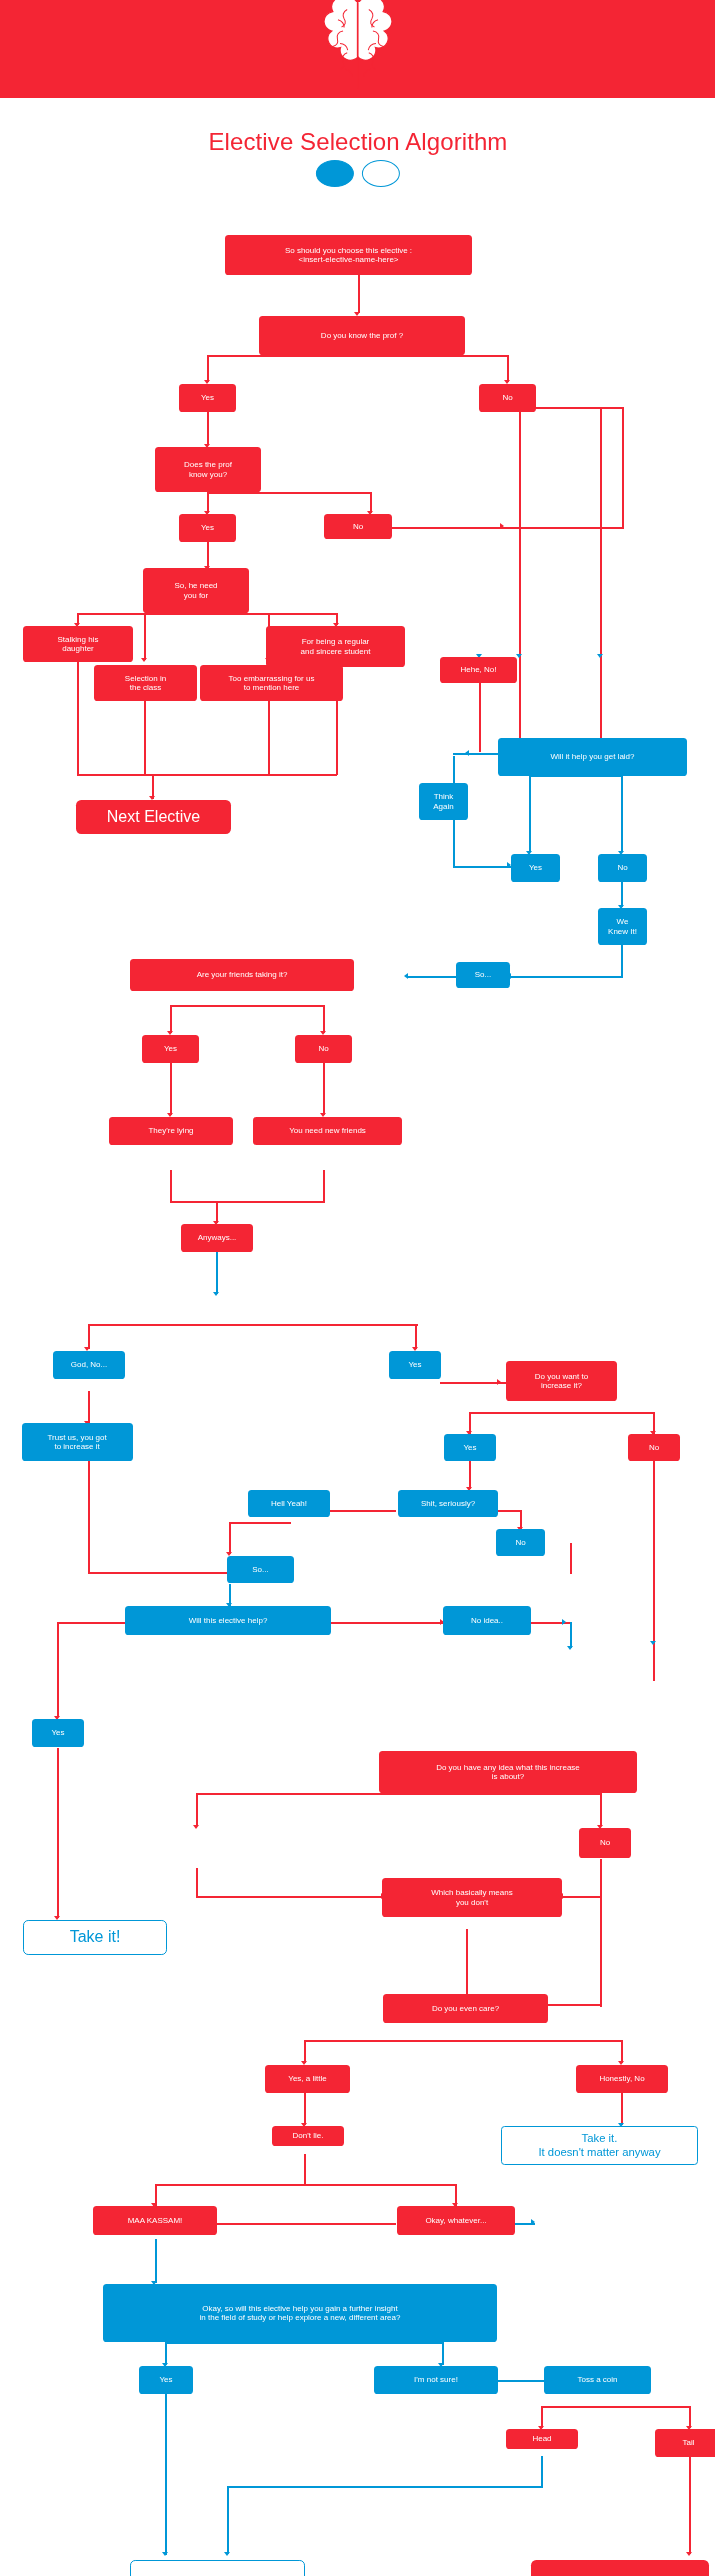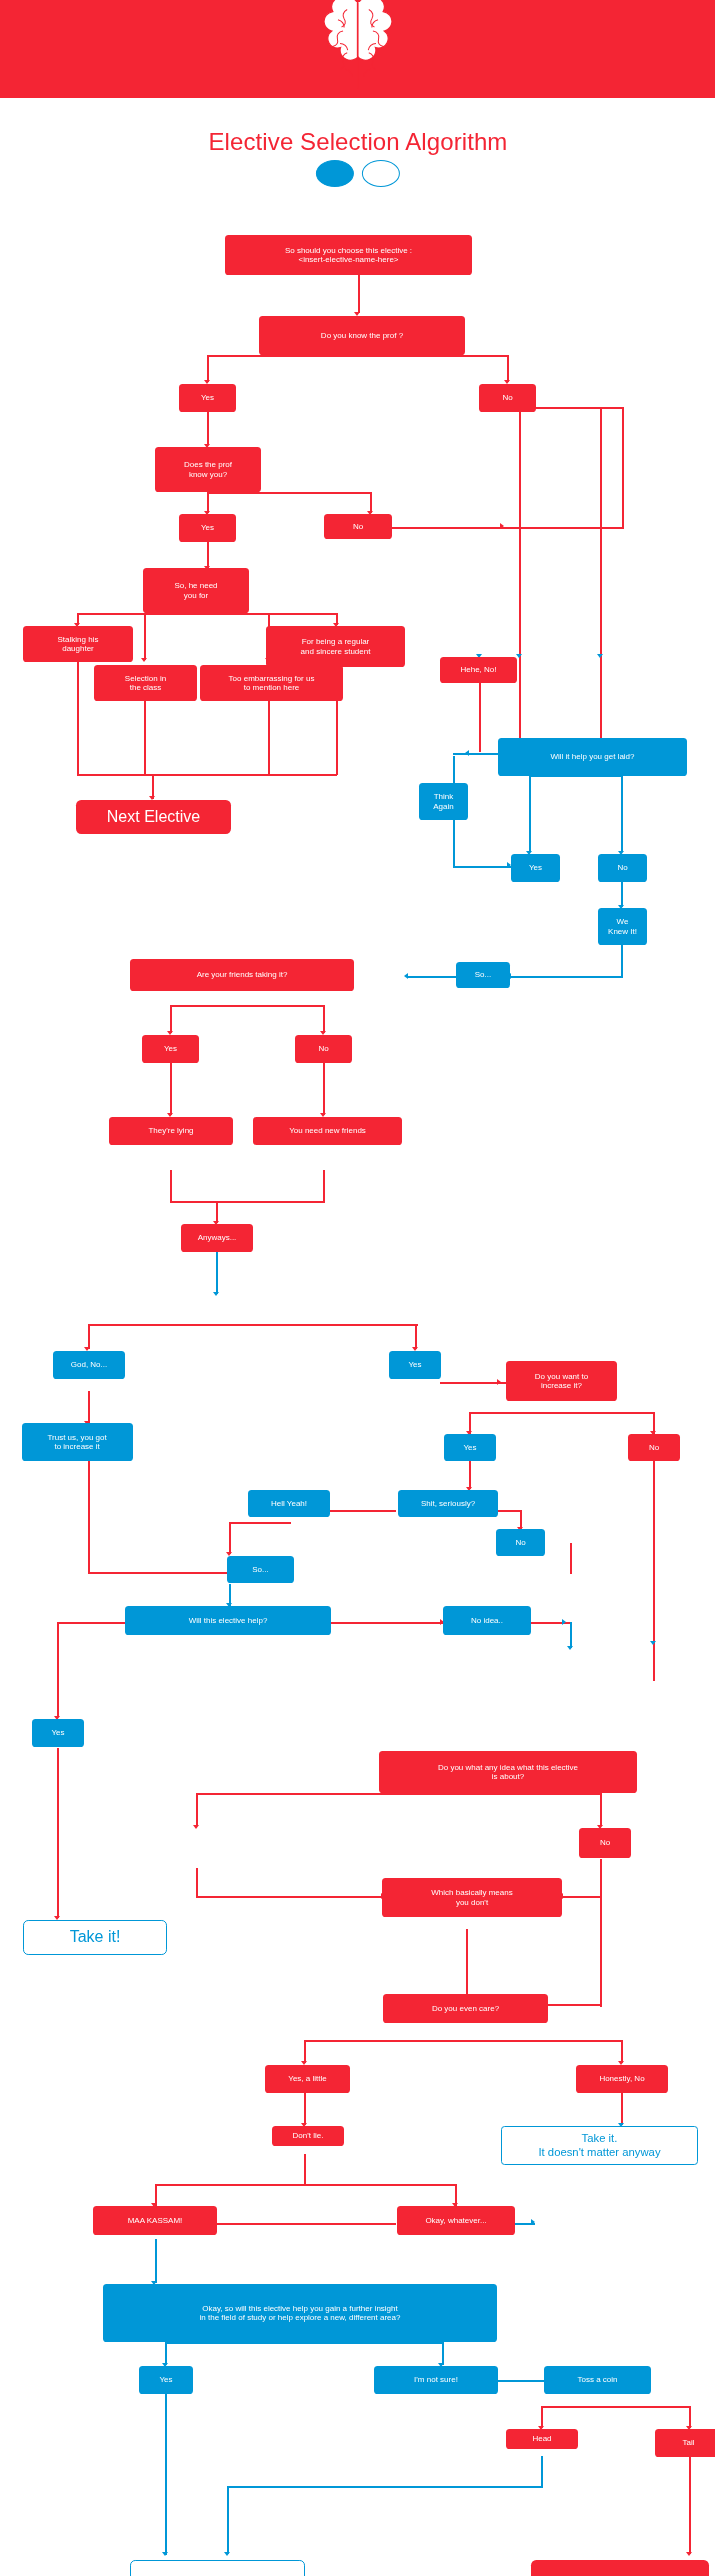--- a/index.html
+++ b/index.html
@@ -425,21 +425,21 @@
   <div class="node blue" style="left:496px; top:1529px; width:49px; height:27px;">No</div>
 
   <div class="node blue" style="left:227px; top:1556px; width:67px; height:27px;">So...</div>
 
   <div class="node blue" style="left:125px; top:1606px; width:206px; height:29px;">Will this elective help?</div>
 
   <div class="node blue" style="left:443px; top:1606px; width:88px; height:29px;">No idea..</div>
 
   <div class="node blue" style="left:32px; top:1719px; width:52px; height:28px;">Yes</div>
 
-  <div class="node red" style="left:379px; top:1751px; width:258px; height:42px;">Do you what any idea what this elective
+  <div class="node red" style="left:379px; top:1751px; width:258px; height:42px;">Do you have any idea what this increase
 is about?</div>
 
 
   <div class="node red" style="left:579px; top:1828px; width:52px; height:30px;">No</div>
 
   <div class="node red" style="left:382px; top:1878px; width:180px; height:39px;">Which basically means
 you don't</div>
 
   <div class="node outline big" style="left:23px; top:1920px; width:144px; height:35px;">Take it!</div>
 

